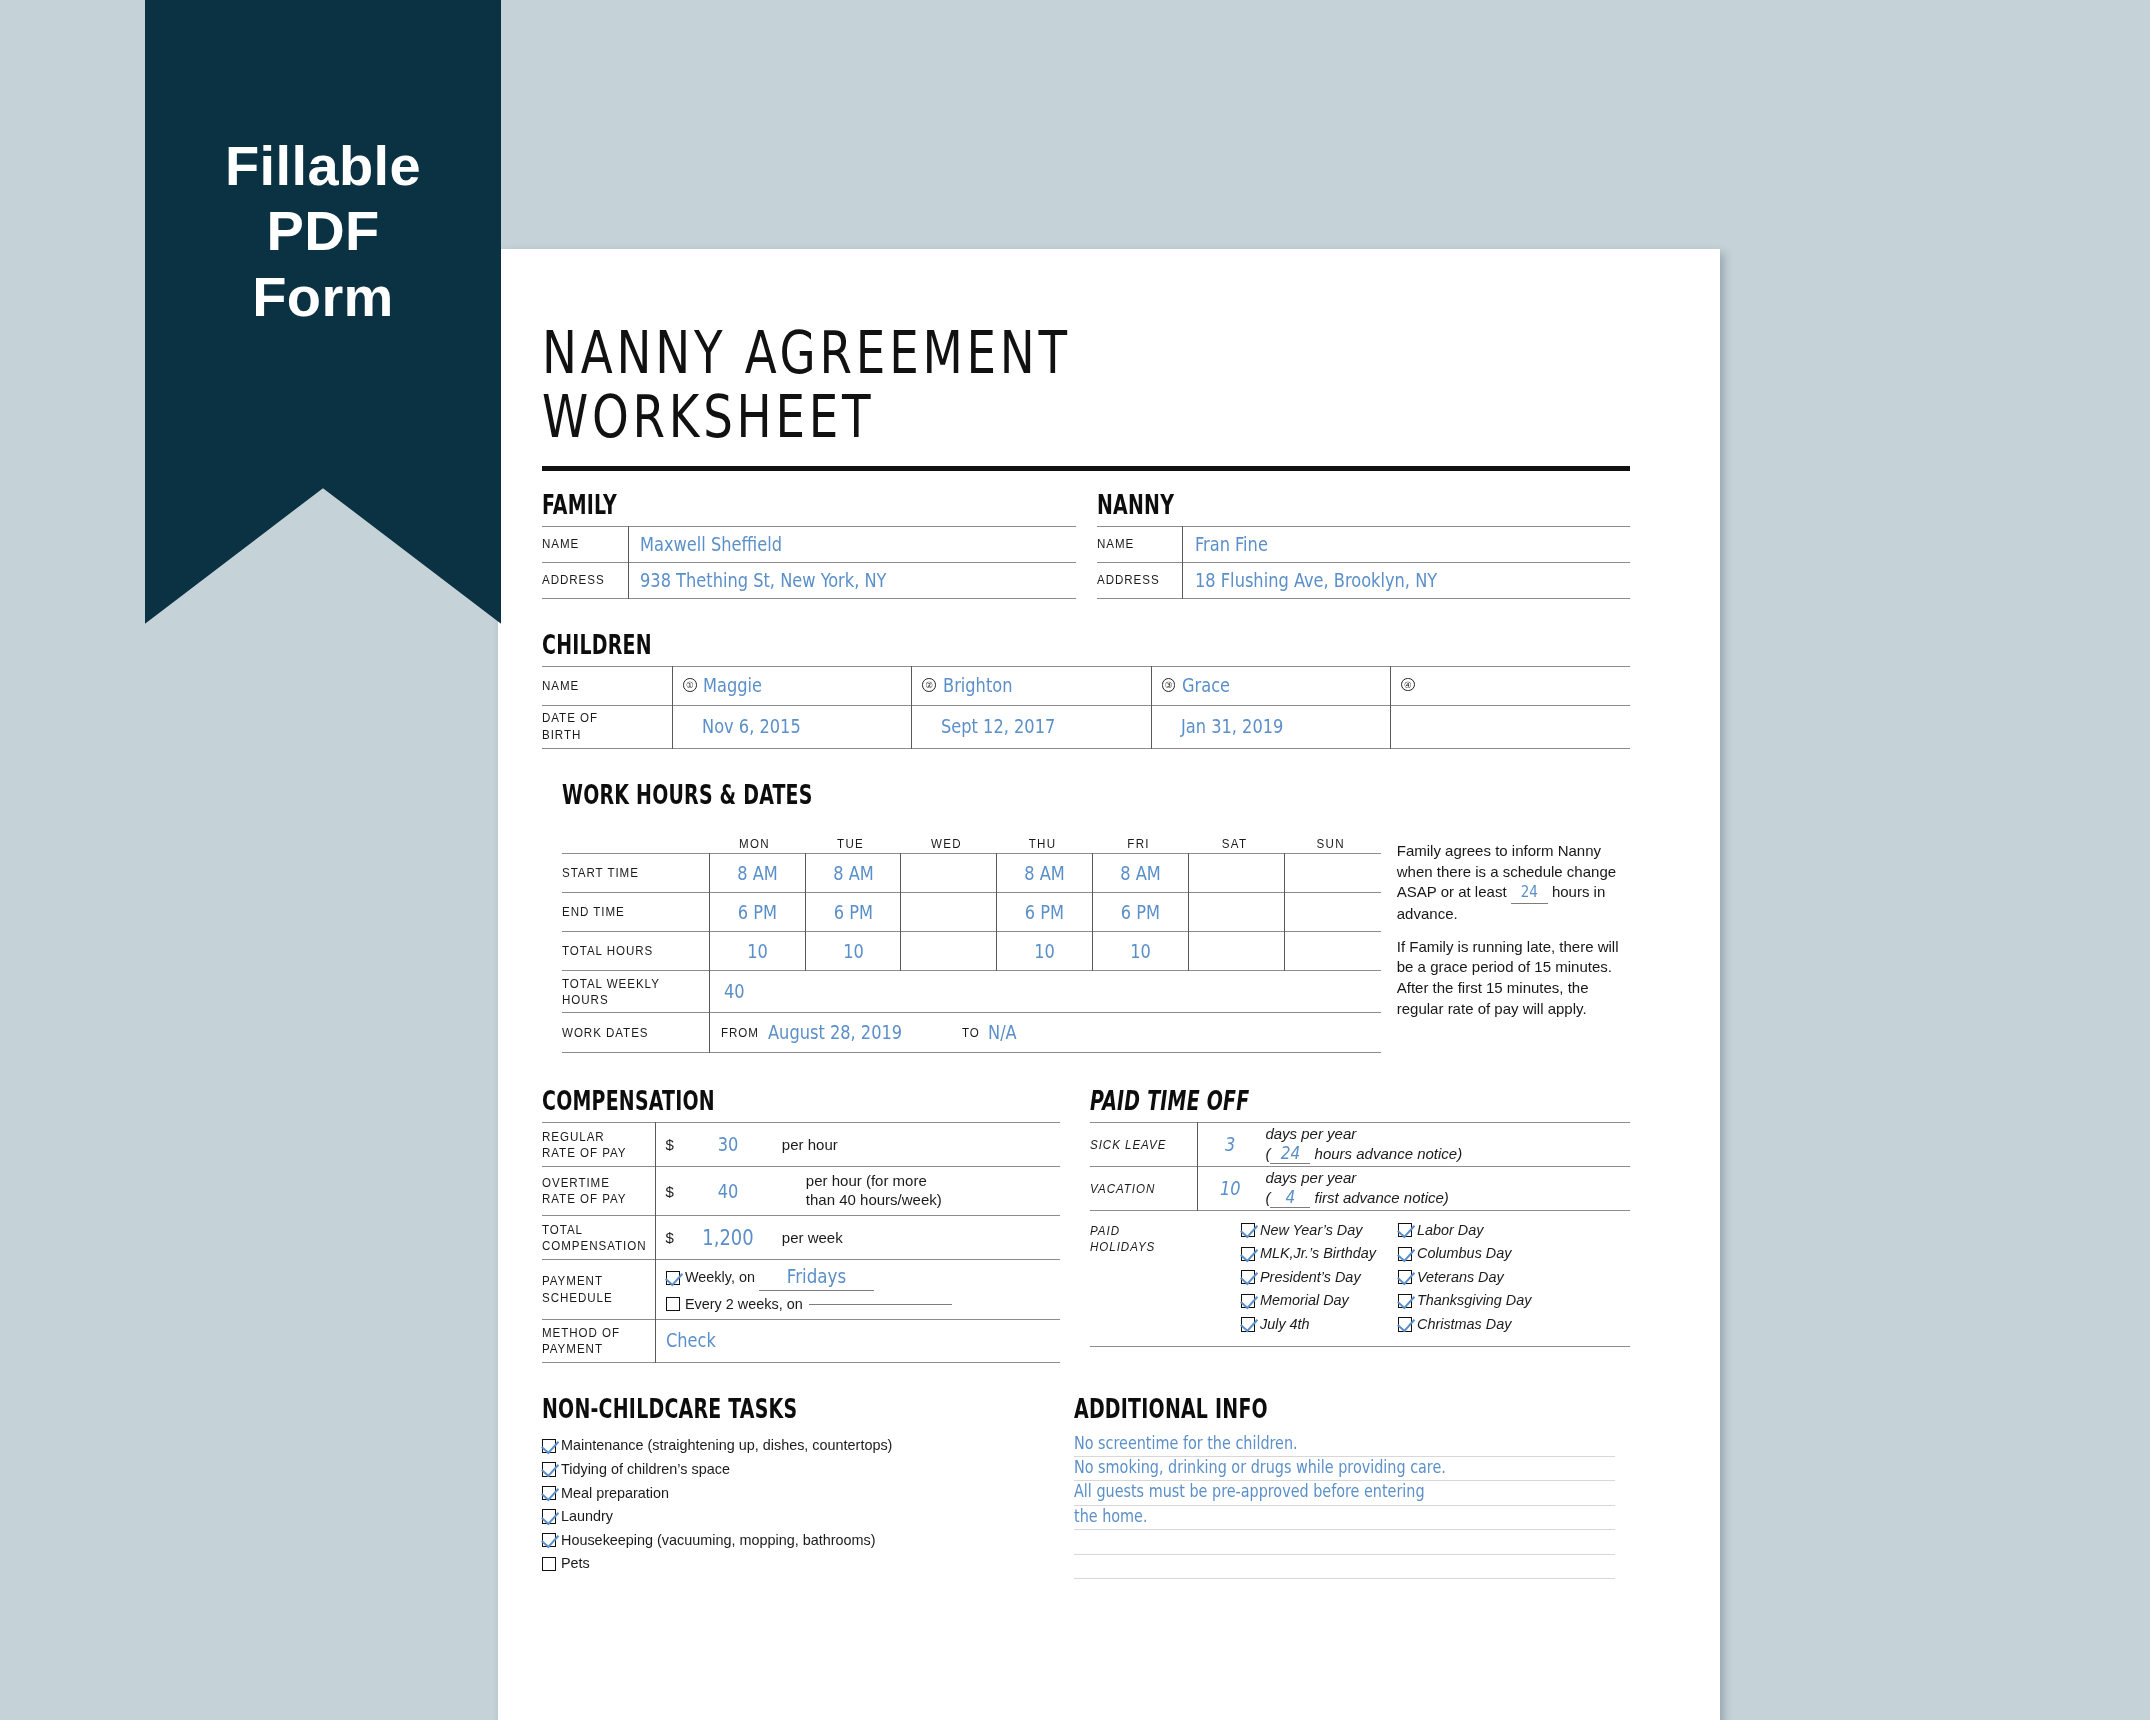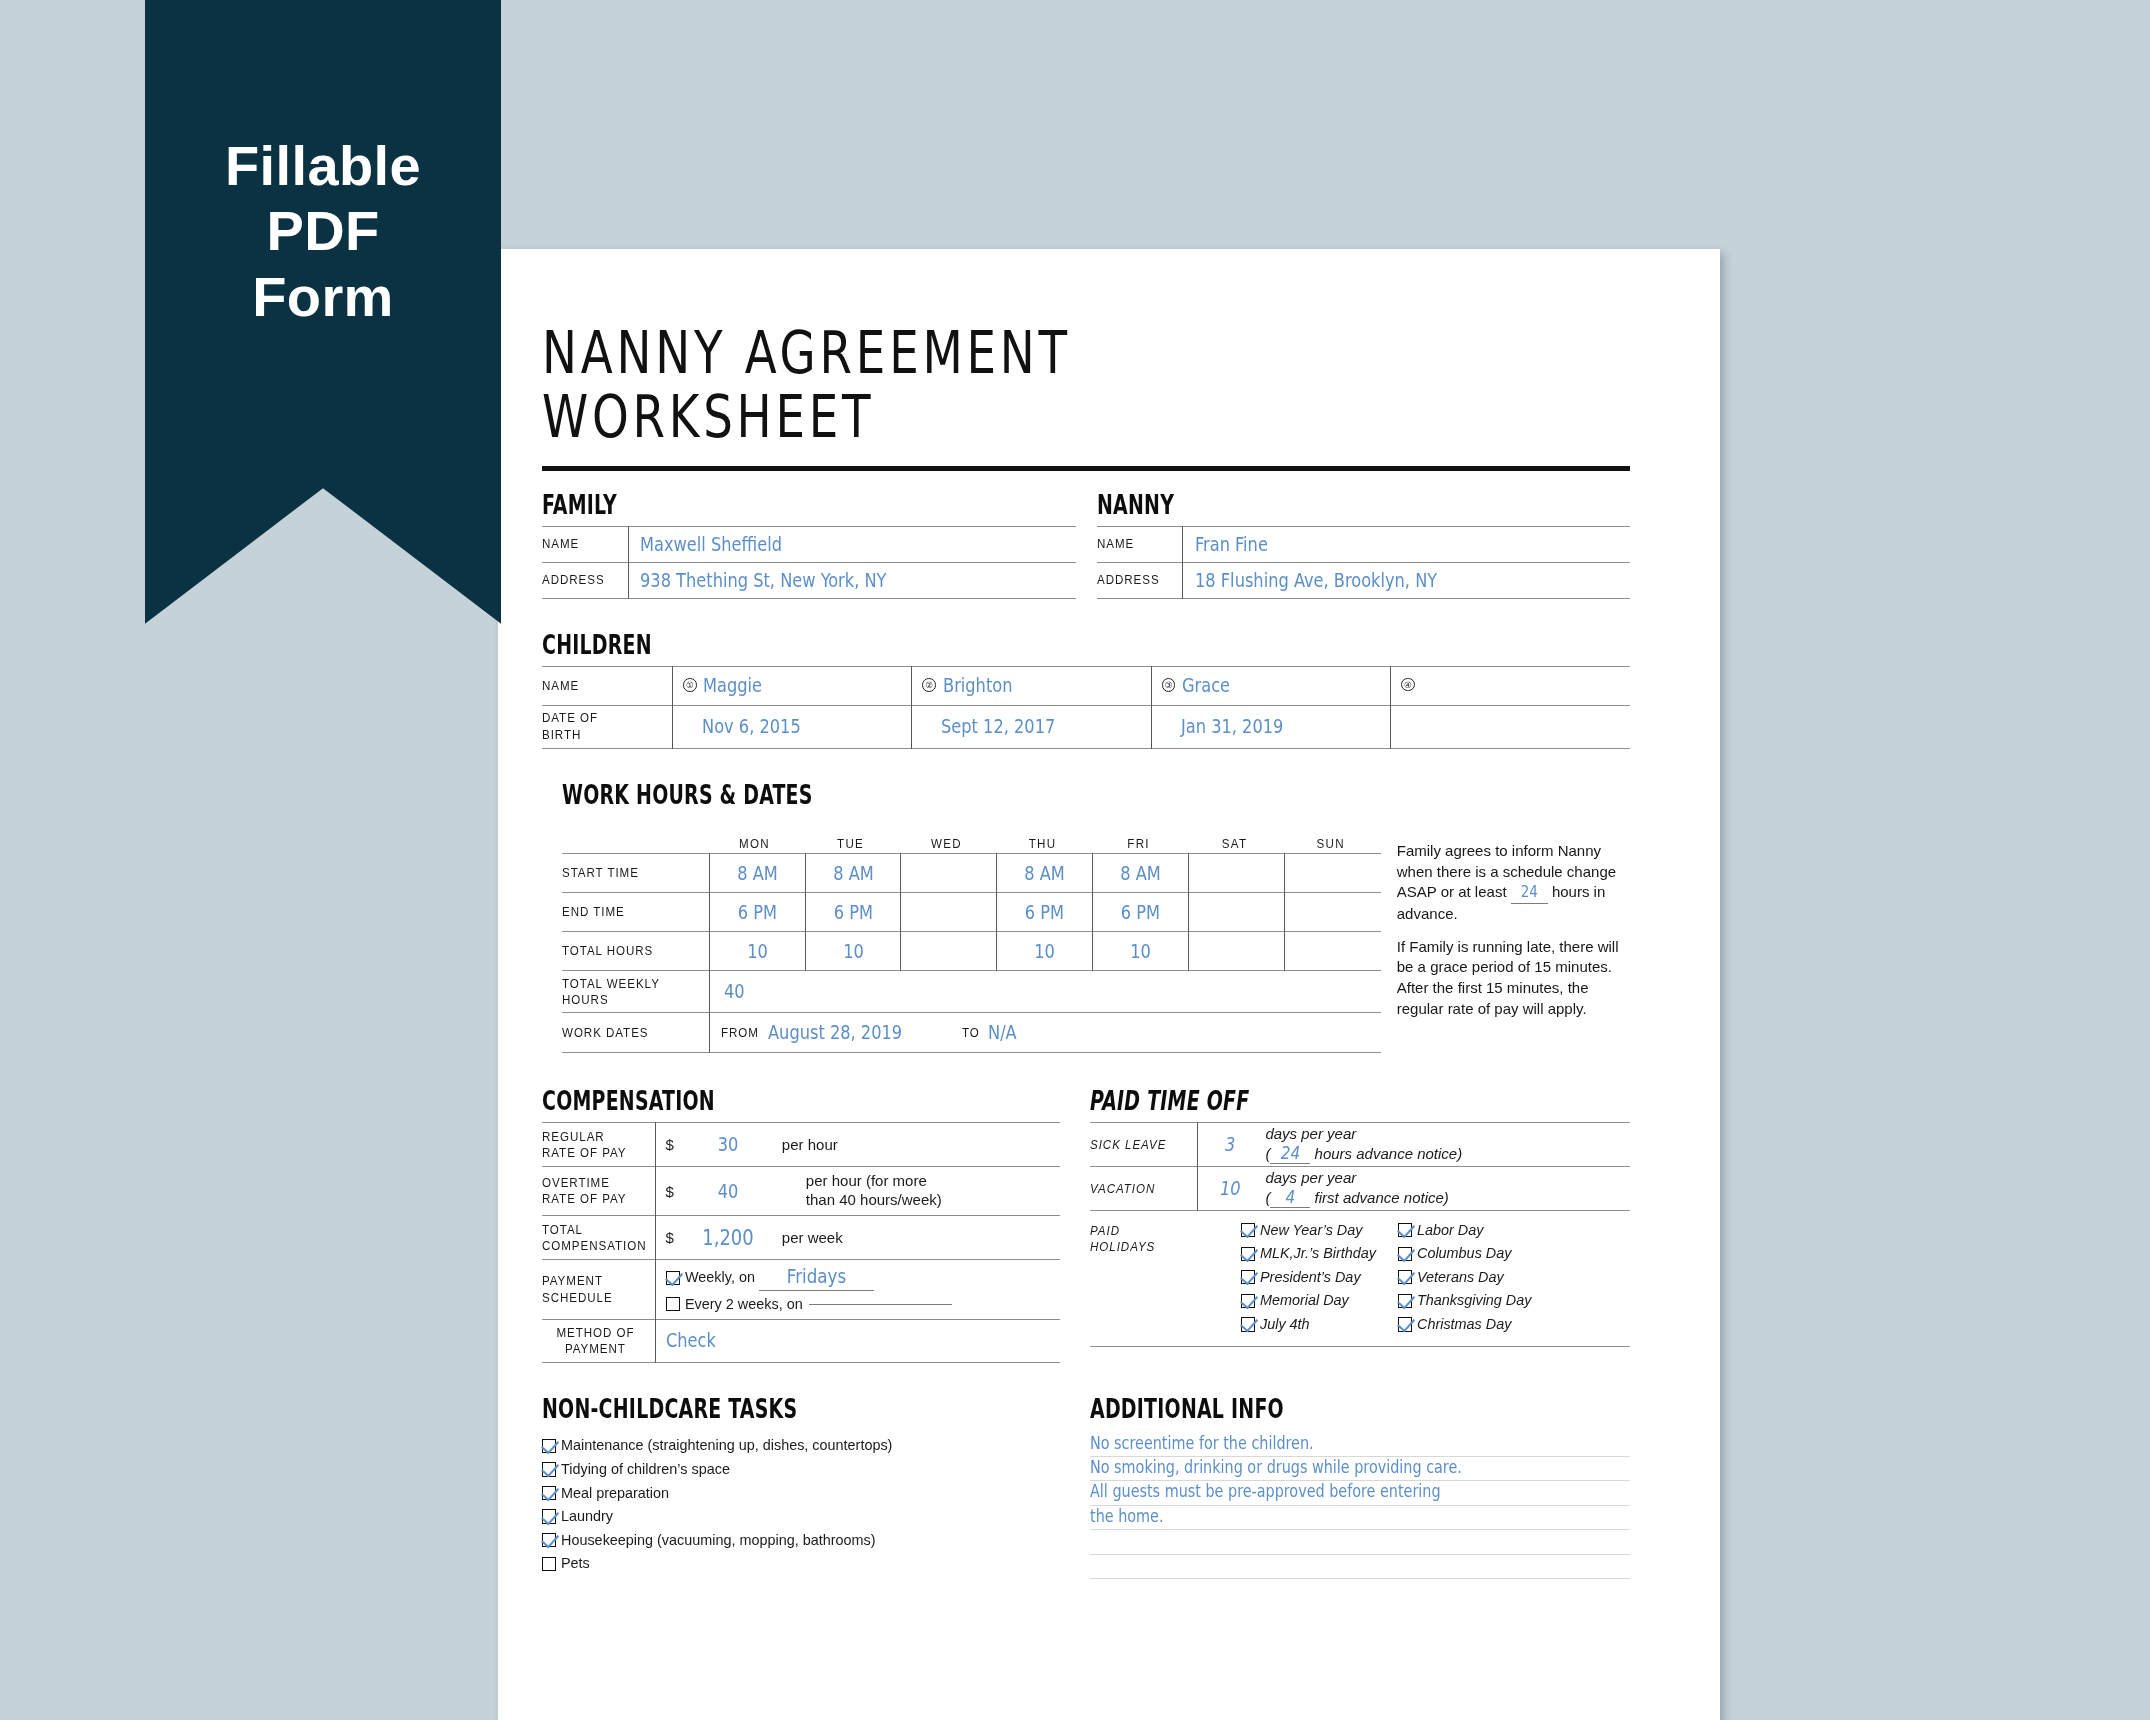--- a/index.html
+++ b/index.html
@@ -465,21 +465,21 @@
               <span class="blank" style="width:115px; font-size:18.6px; margin-left:1.4px;">Fridays</span>
             </div>
             <div class="ck-row" style="margin-bottom:0;">
               <span class="cb"></span>
               <span class="txt">Every 2 weeks, on </span>
               <span class="blank" style="width:143px; font-size:18.6px; margin-left:1.4px;"></span>
             </div>
           </td>
         </tr>
         <tr class="bb">
-          <td style="height:43px;text-align:center;">
+          <td style="height:43px;">
                   <div class="lbl" style="white-space:pre-line;">METHOD OF
 PAYMENT</div>
                 </td>
           <td class="bl" style="padding-left:10px;">
                   <div class="val">Check</div>
                 </td>
         </tr>
       </tbody>
           </table>
     </div>
@@ -564,21 +564,21 @@
                       </div>
               </div>
             </div>
           </td>
         </tr>
       </tbody>
           </table>
     </div>
   </div>
 
-  <div style="display:flex; gap:30px; margin-top:30px;">
+  <div style="display:flex; gap:14px; margin-top:30px;">
 
     <div style="width:518px;">
       <div class="sec-head">NON-CHILDCARE TASKS</div>
       <div style="margin-top:11.5px;">
         <div class="ck-row">
               <span class="cb on"></span>
               <span class="txt">Maintenance (straightening up, dishes, countertops)</span>
             </div>
         <div class="ck-row">
               <span class="cb on"></span>

